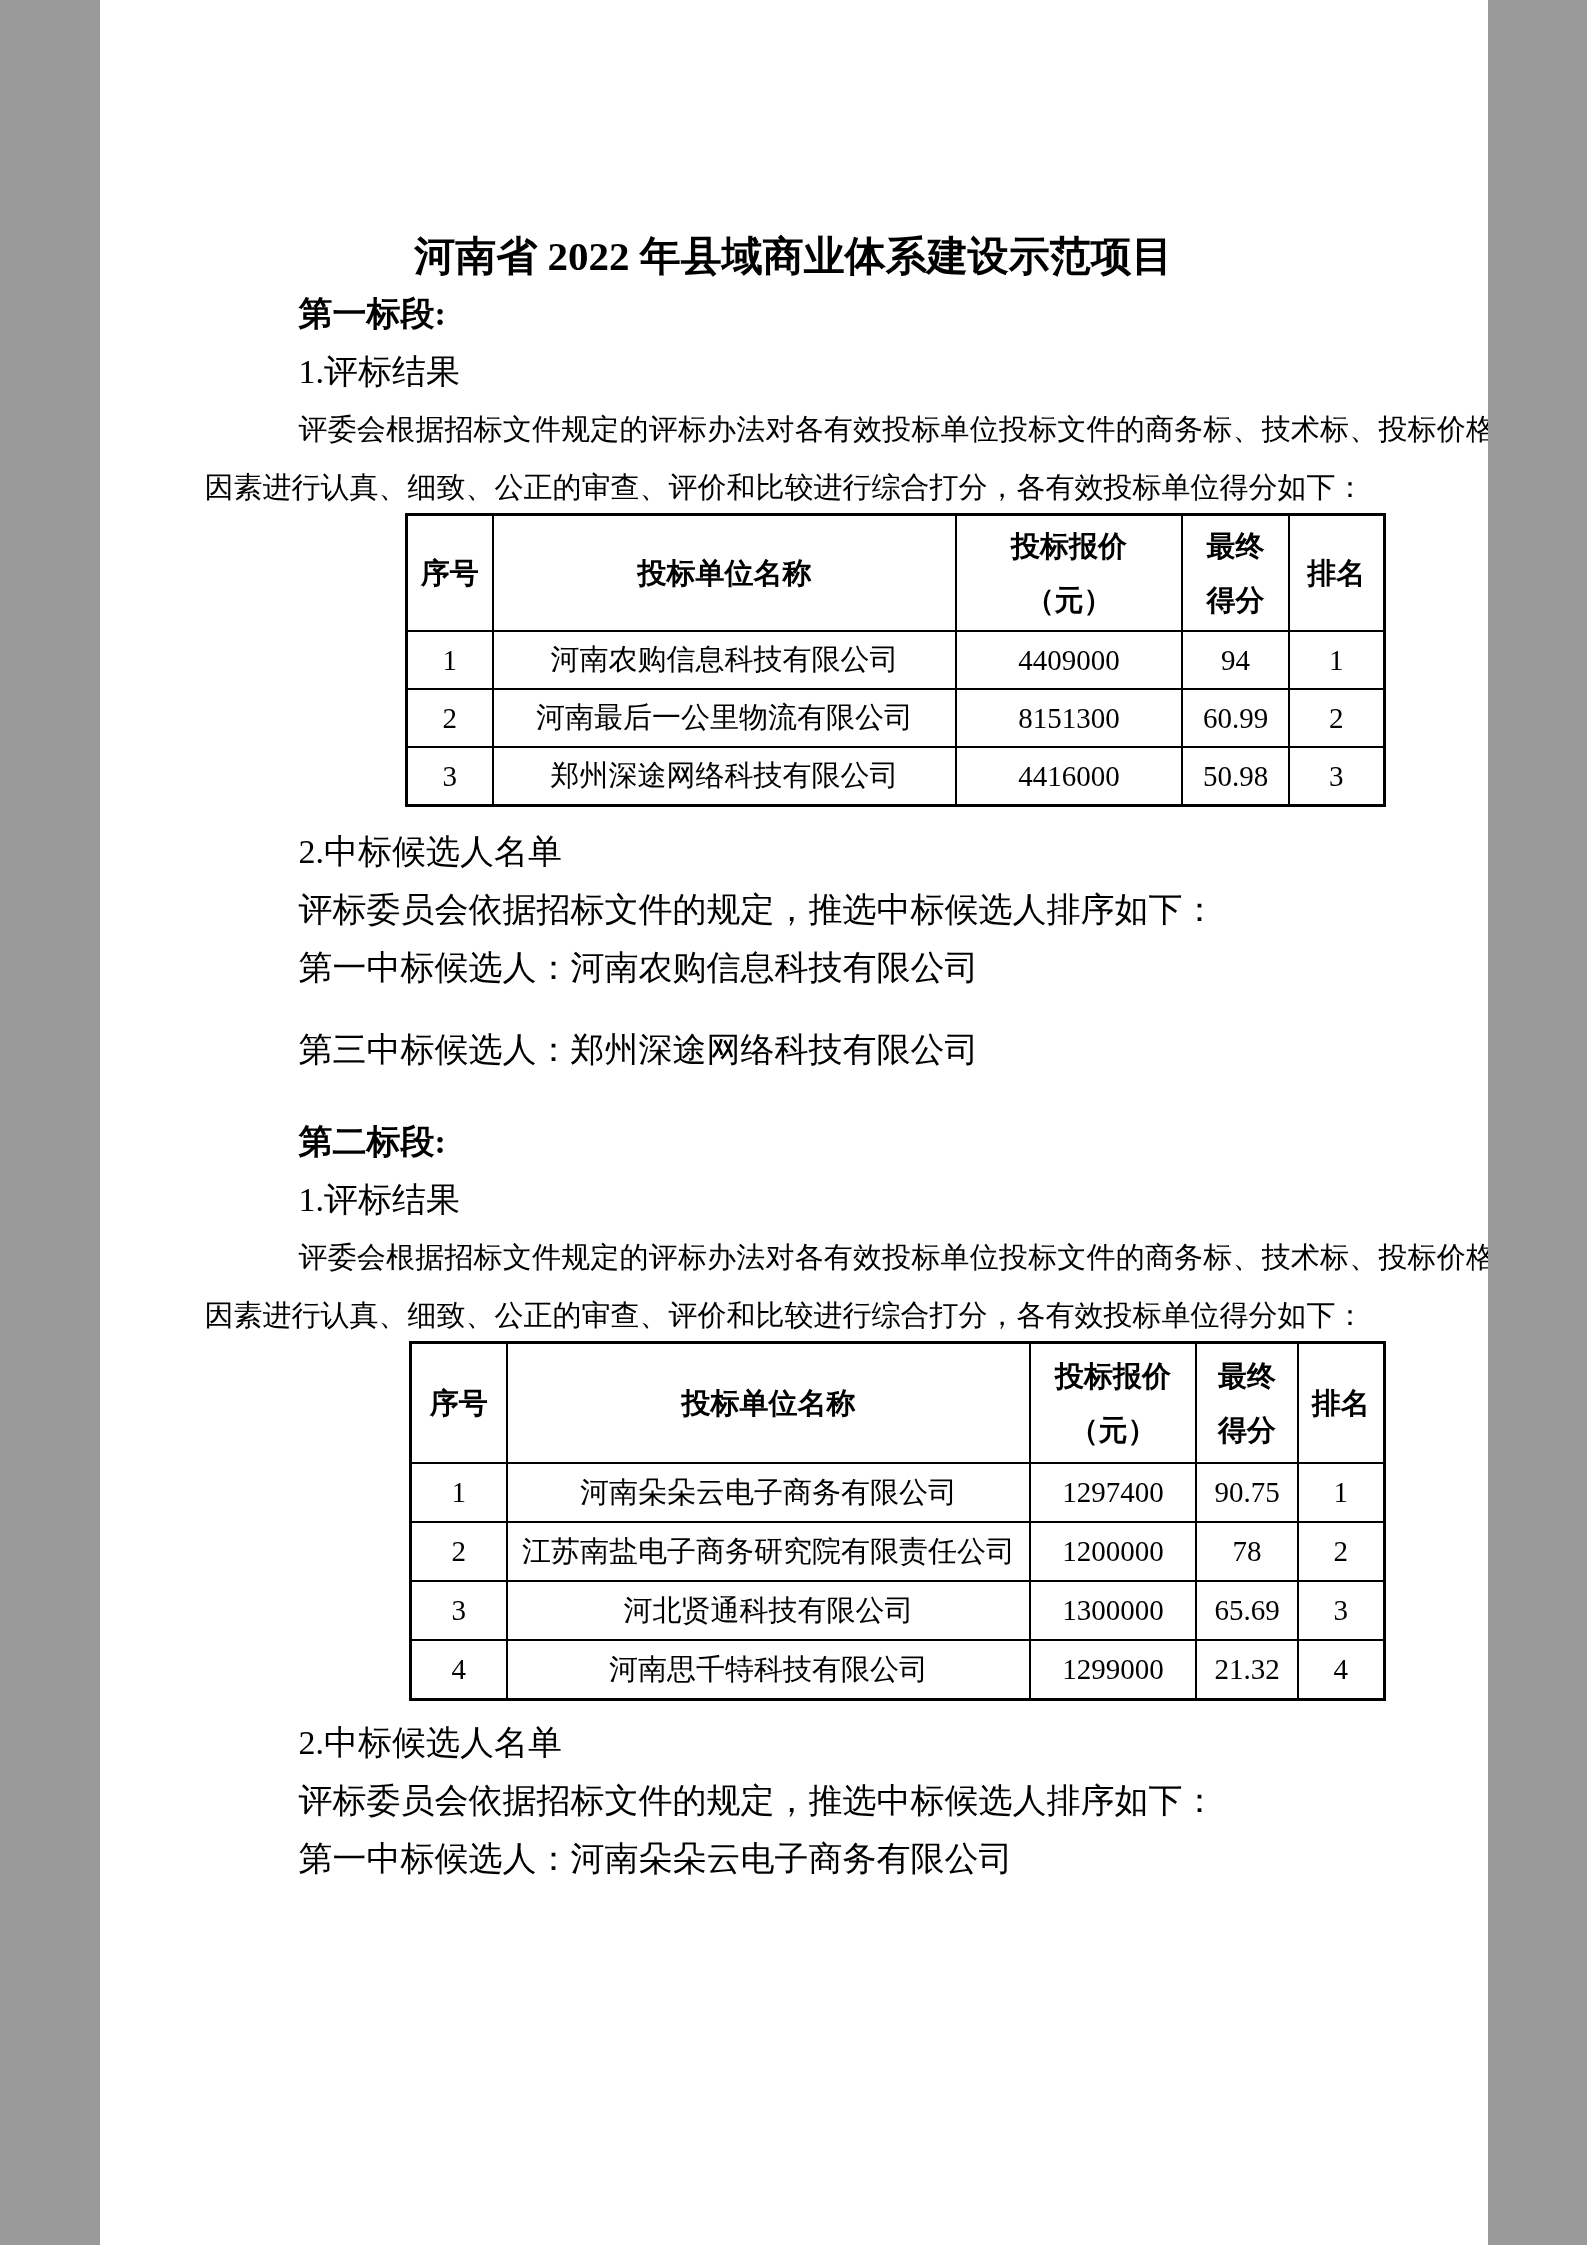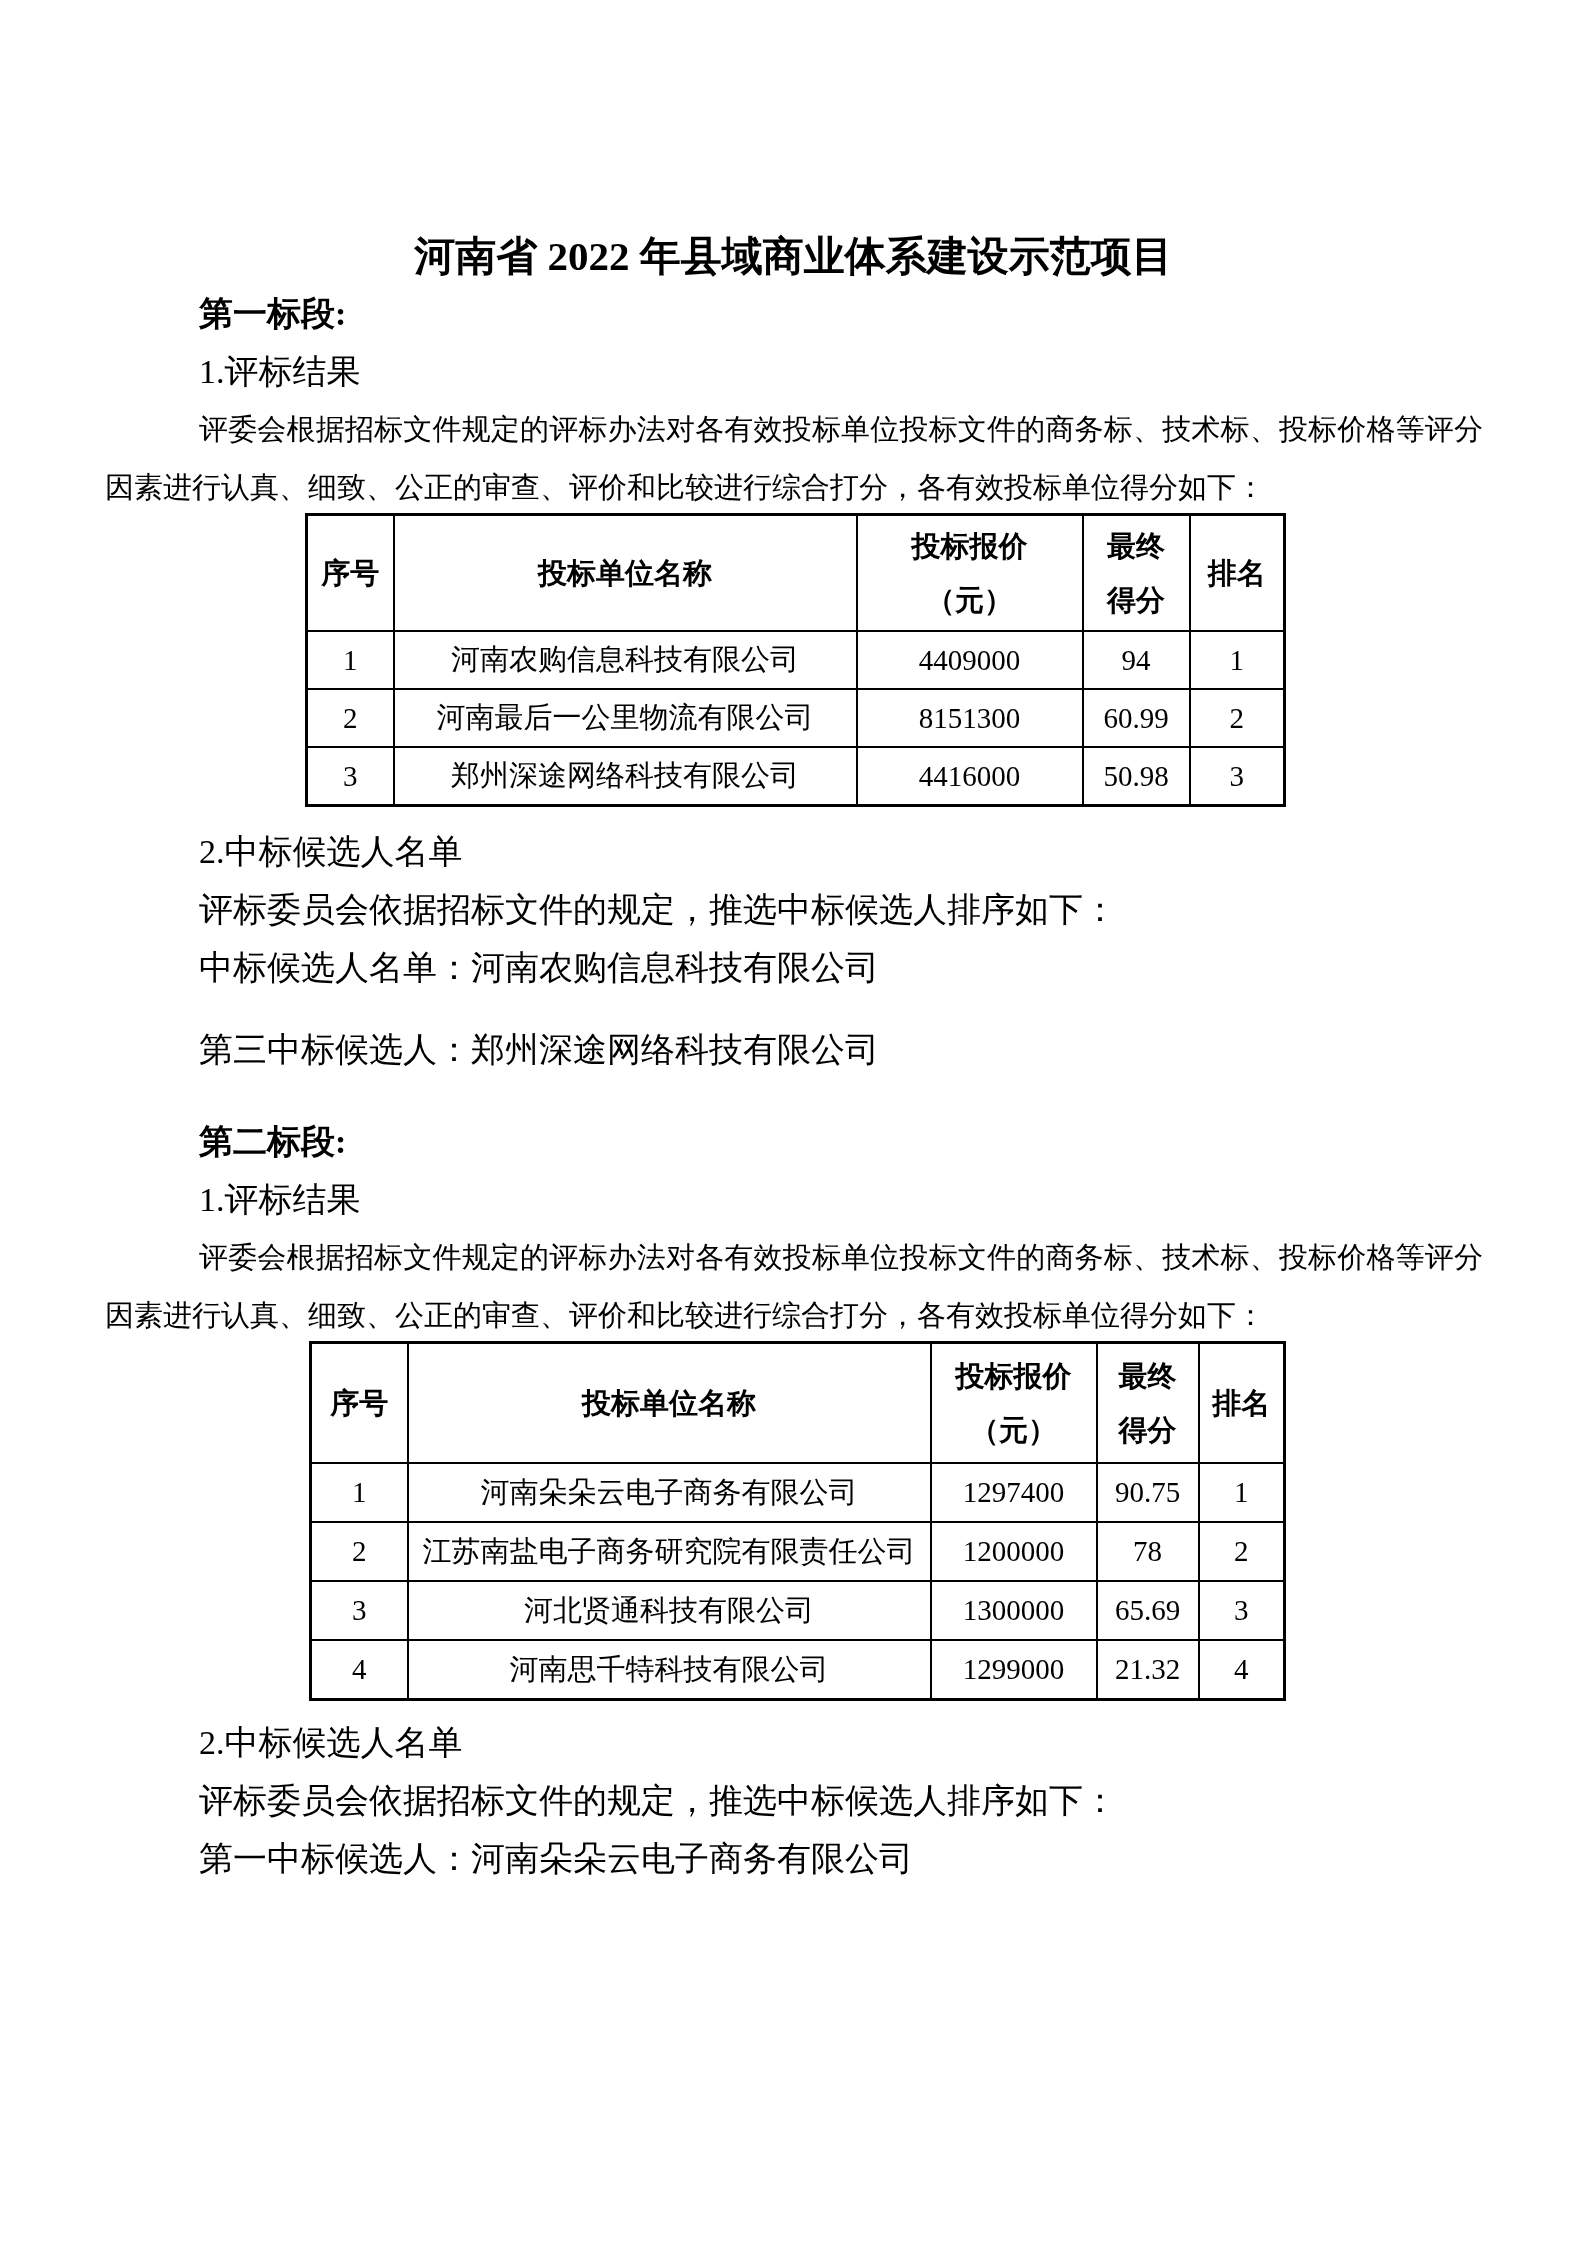--- a/index.html
+++ b/index.html
@@ -1,18 +1,18 @@
 <!DOCTYPE html>
 <html><head>
 <meta charset="utf-8">
 <style>
   html,body{margin:0;padding:0;background:#9a9a9a;}
   .page{
     position:relative;
-    width:1587px;height:2245px;
+    width:1388px;height:2245px;
     margin:0 auto;
     background:#ffffff;
     color:#000;
     font-family:"Liberation Serif","DejaVu Serif",serif;
     overflow:hidden;
   }
   .doc-title{
     position:absolute;top:200px;left:0;width:100%;
     text-align:center;
     font-size:41px;line-height:58px;font-weight:bold;
@@ -109,21 +109,21 @@
         <td>50.98</td>
         <td>3</td>
       </tr>
     </tbody>
   </table>
 
   <div class="line" style="top:823px;left:199px;">2.中标候选人名单</div>
 
   <div class="line" style="top:881px;left:199px;">评标委员会依据招标文件的规定，推选中标候选人排序如下：</div>
 
-  <div class="line" style="top:939px;left:199px;">中标候选人名单：河南农购信息科技有限公司</div>
+  <div class="line" style="top:939px;left:199px;">第一中标候选人：河南农购信息科技有限公司</div>
   <div class="line" style="top:1021px;left:199px;">第三中标候选人：郑州深途网络科技有限公司</div>
 
   <div class="line bold" style="top:1113px;left:199px;">第二标段:</div>
 
   <div class="line" style="top:1171px;left:199px;">1.评标结果</div>
 
   <div class="para" style="top:1228px;">评委会根据招标文件规定的评标办法对各有效投标单位投标文件的商务标、技术标、投标价格等评分因素进行认真、细致、公正的审查、评价和比较进行综合打分，各有效投标单位得分如下：</div>
 
   <table class="bid-table t2" style="top:1341px;left:309px;width:974px;">
     <colgroup>

